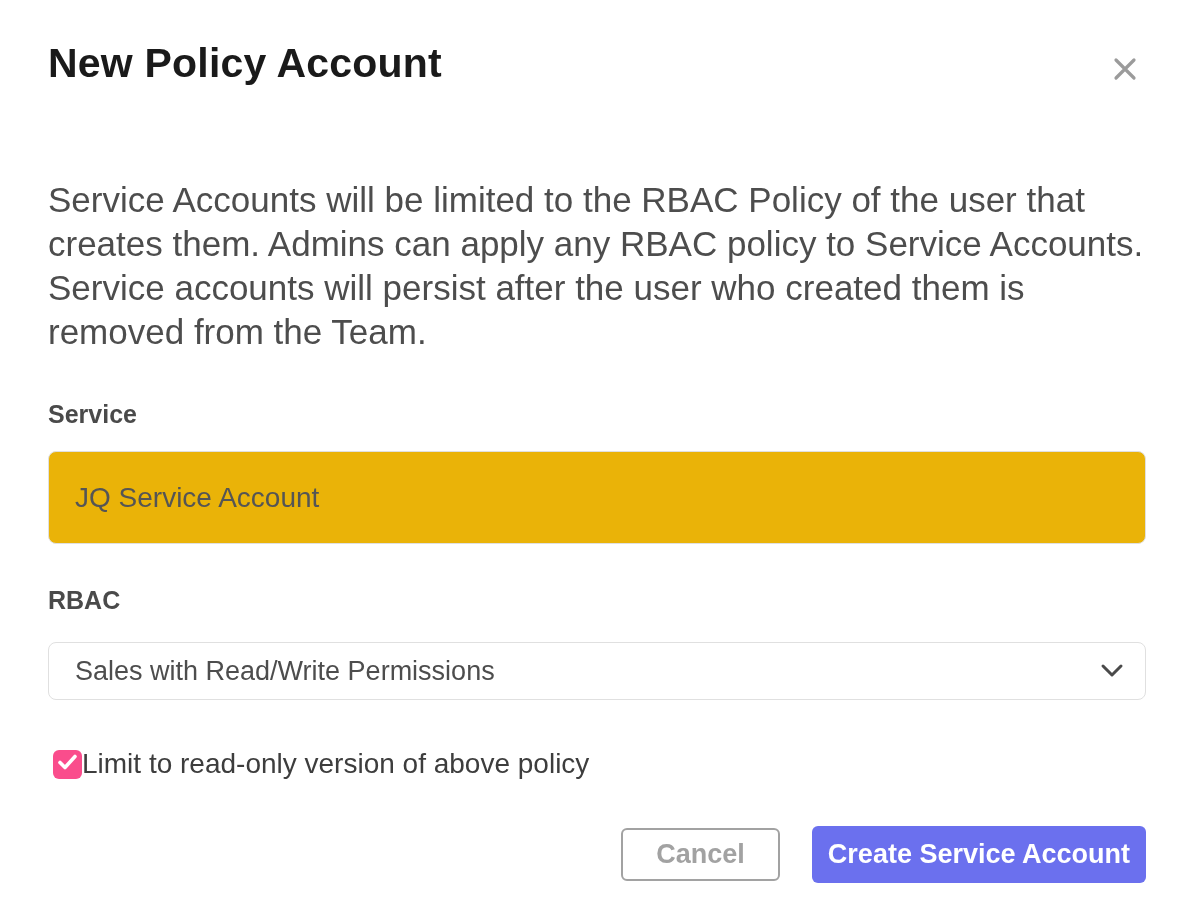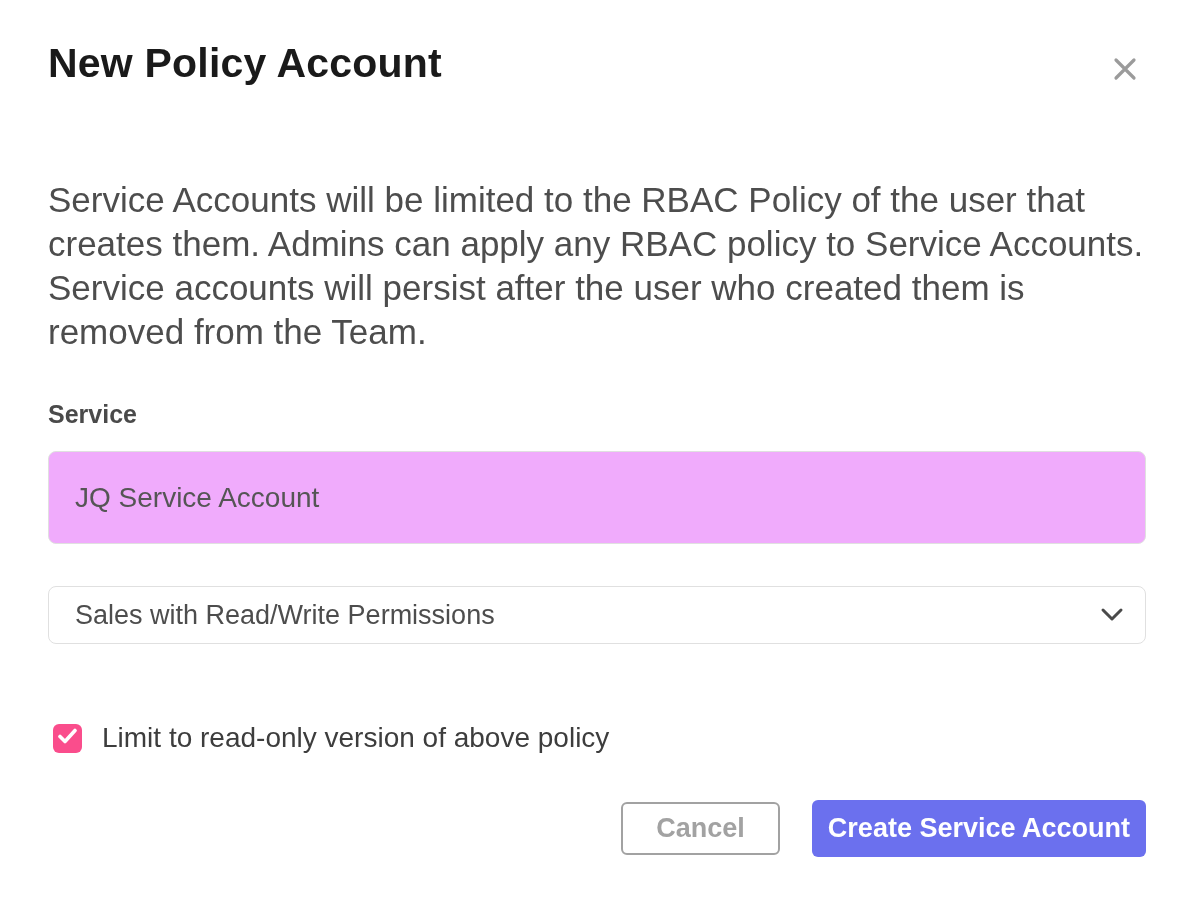--- a/index.html
+++ b/index.html
@@ -52,21 +52,21 @@
   .nickname-group .field-label { margin-bottom: 22px; }
   .text-input {
     width: 1098px;
     height: 93px;
     border: 1px solid #e0e0e0;
     border-radius: 8px;
     padding: 0 26px;
     font-family: "Liberation Sans", sans-serif;
     font-size: 28px;
     color: #555555;
-    background: #f0abfc;
+    background: #eab308;
     outline: none;
   }
   .rbac-group { margin-top: 42px; }
   .rbac-group .field-label { margin-bottom: 27px; }
   .select-wrap {
     position: relative;
     width: 1098px;
     height: 58px;
   }
   .select-input {
@@ -86,25 +86,24 @@
   }
   .select-chevron {
     position: absolute;
     right: 22px;
     top: 50%;
     transform: translateY(-50%);
     pointer-events: none;
     line-height: 0;
   }
   .checkbox-row {
-    margin-top: 78px;
+    margin-top: 48px;
     margin-left: 5px;
     display: flex;
     align-items: center;
-    gap: 20px;
     cursor: pointer;
   }
   .checkbox-box {
     width: 29px;
     height: 29px;
     border-radius: 6px;
     background: #fa4d8c;
     display: flex;
     align-items: center;
     justify-content: center;
@@ -161,20 +160,21 @@
   </div>
 
   <p class="description">Service Accounts will be limited to the RBAC Policy of the user that creates them. Admins can apply any RBAC policy to Service Accounts. Service accounts will persist after the user who created them is removed from the Team.</p>
 
   <div class="nickname-group">
     <label class="field-label">Service</label>
     <input type="text" class="text-input" value="JQ Service Account" style="">
   </div>
 
   <div class="rbac-group">
+    <label class="field-label">RBAC</label>
     <div class="select-wrap">
       <select class="select-input">
         <option>Sales with Read/Write Permissions</option>
       </select>
       <span class="select-chevron">
         <svg width="24" height="16" viewBox="0 0 24 16">
           <path d="M3 3 L12 12 L21 3" stroke="#4a4a4a" stroke-width="3" fill="none" stroke-linecap="round" stroke-linejoin="round"></path>
         </svg>
       </span>
     </div>

